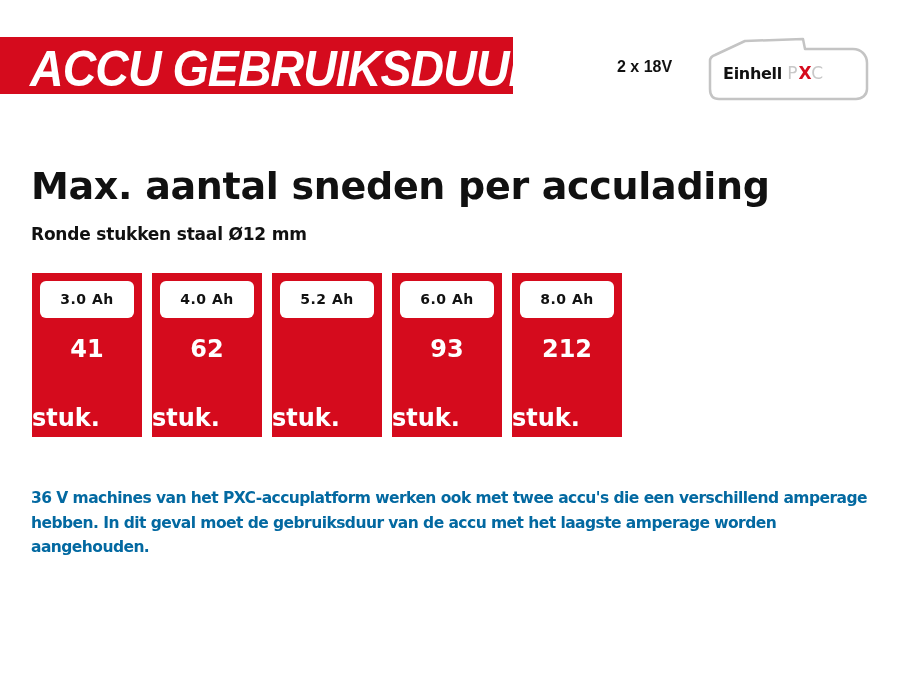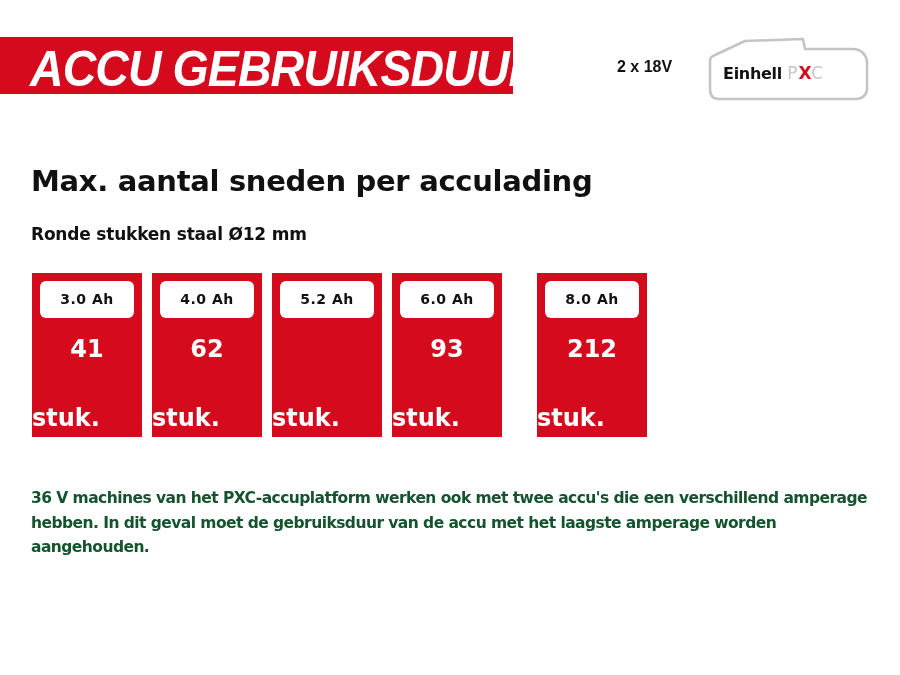--- a/index.html
+++ b/index.html
@@ -32,21 +32,21 @@
       position: absolute; left: 16px; top: 28px; white-space: nowrap;
       font-family: "DejaVu Sans", sans-serif; font-weight: bold; font-size: 16px; line-height: 20px;
       letter-spacing: -0.3px;
     }
     .logo-brand { color: #111; }
     .logo-p, .logo-c { color: #c8c8c8; font-weight: normal; font-size: 17px; letter-spacing: 1px; }
     .logo-x { color: #d50b1d; font-weight: bold; font-size: 17px; }
 
     .heading {
       position: absolute; left: 31px; top: 164px;
-      font-family: "DejaVu Sans", sans-serif; font-weight: bold; font-size: 29px; color: #111;
+      font-family: "DejaVu Sans", sans-serif; font-weight: bold; font-size: 38px; color: #111;
       letter-spacing: -0.3px; white-space: nowrap;
     }
     .subheading {
       position: absolute; left: 31px; top: 224px;
       font-family: "DejaVu Sans", sans-serif; font-weight: bold; font-size: 17px; color: #111;
       letter-spacing: -0.2px; white-space: nowrap;
     }
 
     .cards { position: absolute; left: 32px; top: 273px; height: 165px; }
     .card {
@@ -65,21 +65,21 @@
       font-family: "DejaVu Sans", sans-serif; font-weight: bold; font-size: 24px; color: #ffffff;
     }
     .card-unit {
       position: absolute; left: 0; top: 131px; width: 110px; text-align: left;
       font-family: "DejaVu Sans", sans-serif; font-weight: bold; font-size: 24px; color: #ffffff;
     }
 
     .note {
       position: absolute; left: 31px; top: 486px; width: 850px;
       font-family: "DejaVu Sans", sans-serif; font-weight: bold; font-size: 15.5px; line-height: 24.5px;
-      color: #14532d; letter-spacing: -0.55px;
+      color: #0369a1; letter-spacing: -0.55px;
     }
   </style>
 </head>
 <body>
 
 <div class="banner">
   <div class="banner-title">ACCU GEBRUIKSDUUR</div>
 </div>
 
 <div class="voltage">2 x 18V</div>
@@ -110,20 +110,20 @@
   </div>
   <div class="card" style="left:240px;">
     <div class="card-label">5.2 Ah</div>
     <div class="card-unit">stuk.</div>
   </div>
   <div class="card" style="left:360px;">
     <div class="card-label">6.0 Ah</div>
     <div class="card-value">93</div>
     <div class="card-unit">stuk.</div>
   </div>
-  <div class="card" style="left:505px;text-decoration:underline;">
+  <div class="card" style="left:480px;text-decoration:underline;">
     <div class="card-label">8.0 Ah</div>
     <div class="card-value">212</div>
     <div class="card-unit">stuk.</div>
   </div>
 </div>
 
 <div class="note">36 V machines van het PXC-accuplatform werken ook met twee accu's die een verschillend amperage hebben. In dit geval moet de gebruiksduur van de accu met het laagste amperage worden aangehouden.</div>
 
 </body></html>

